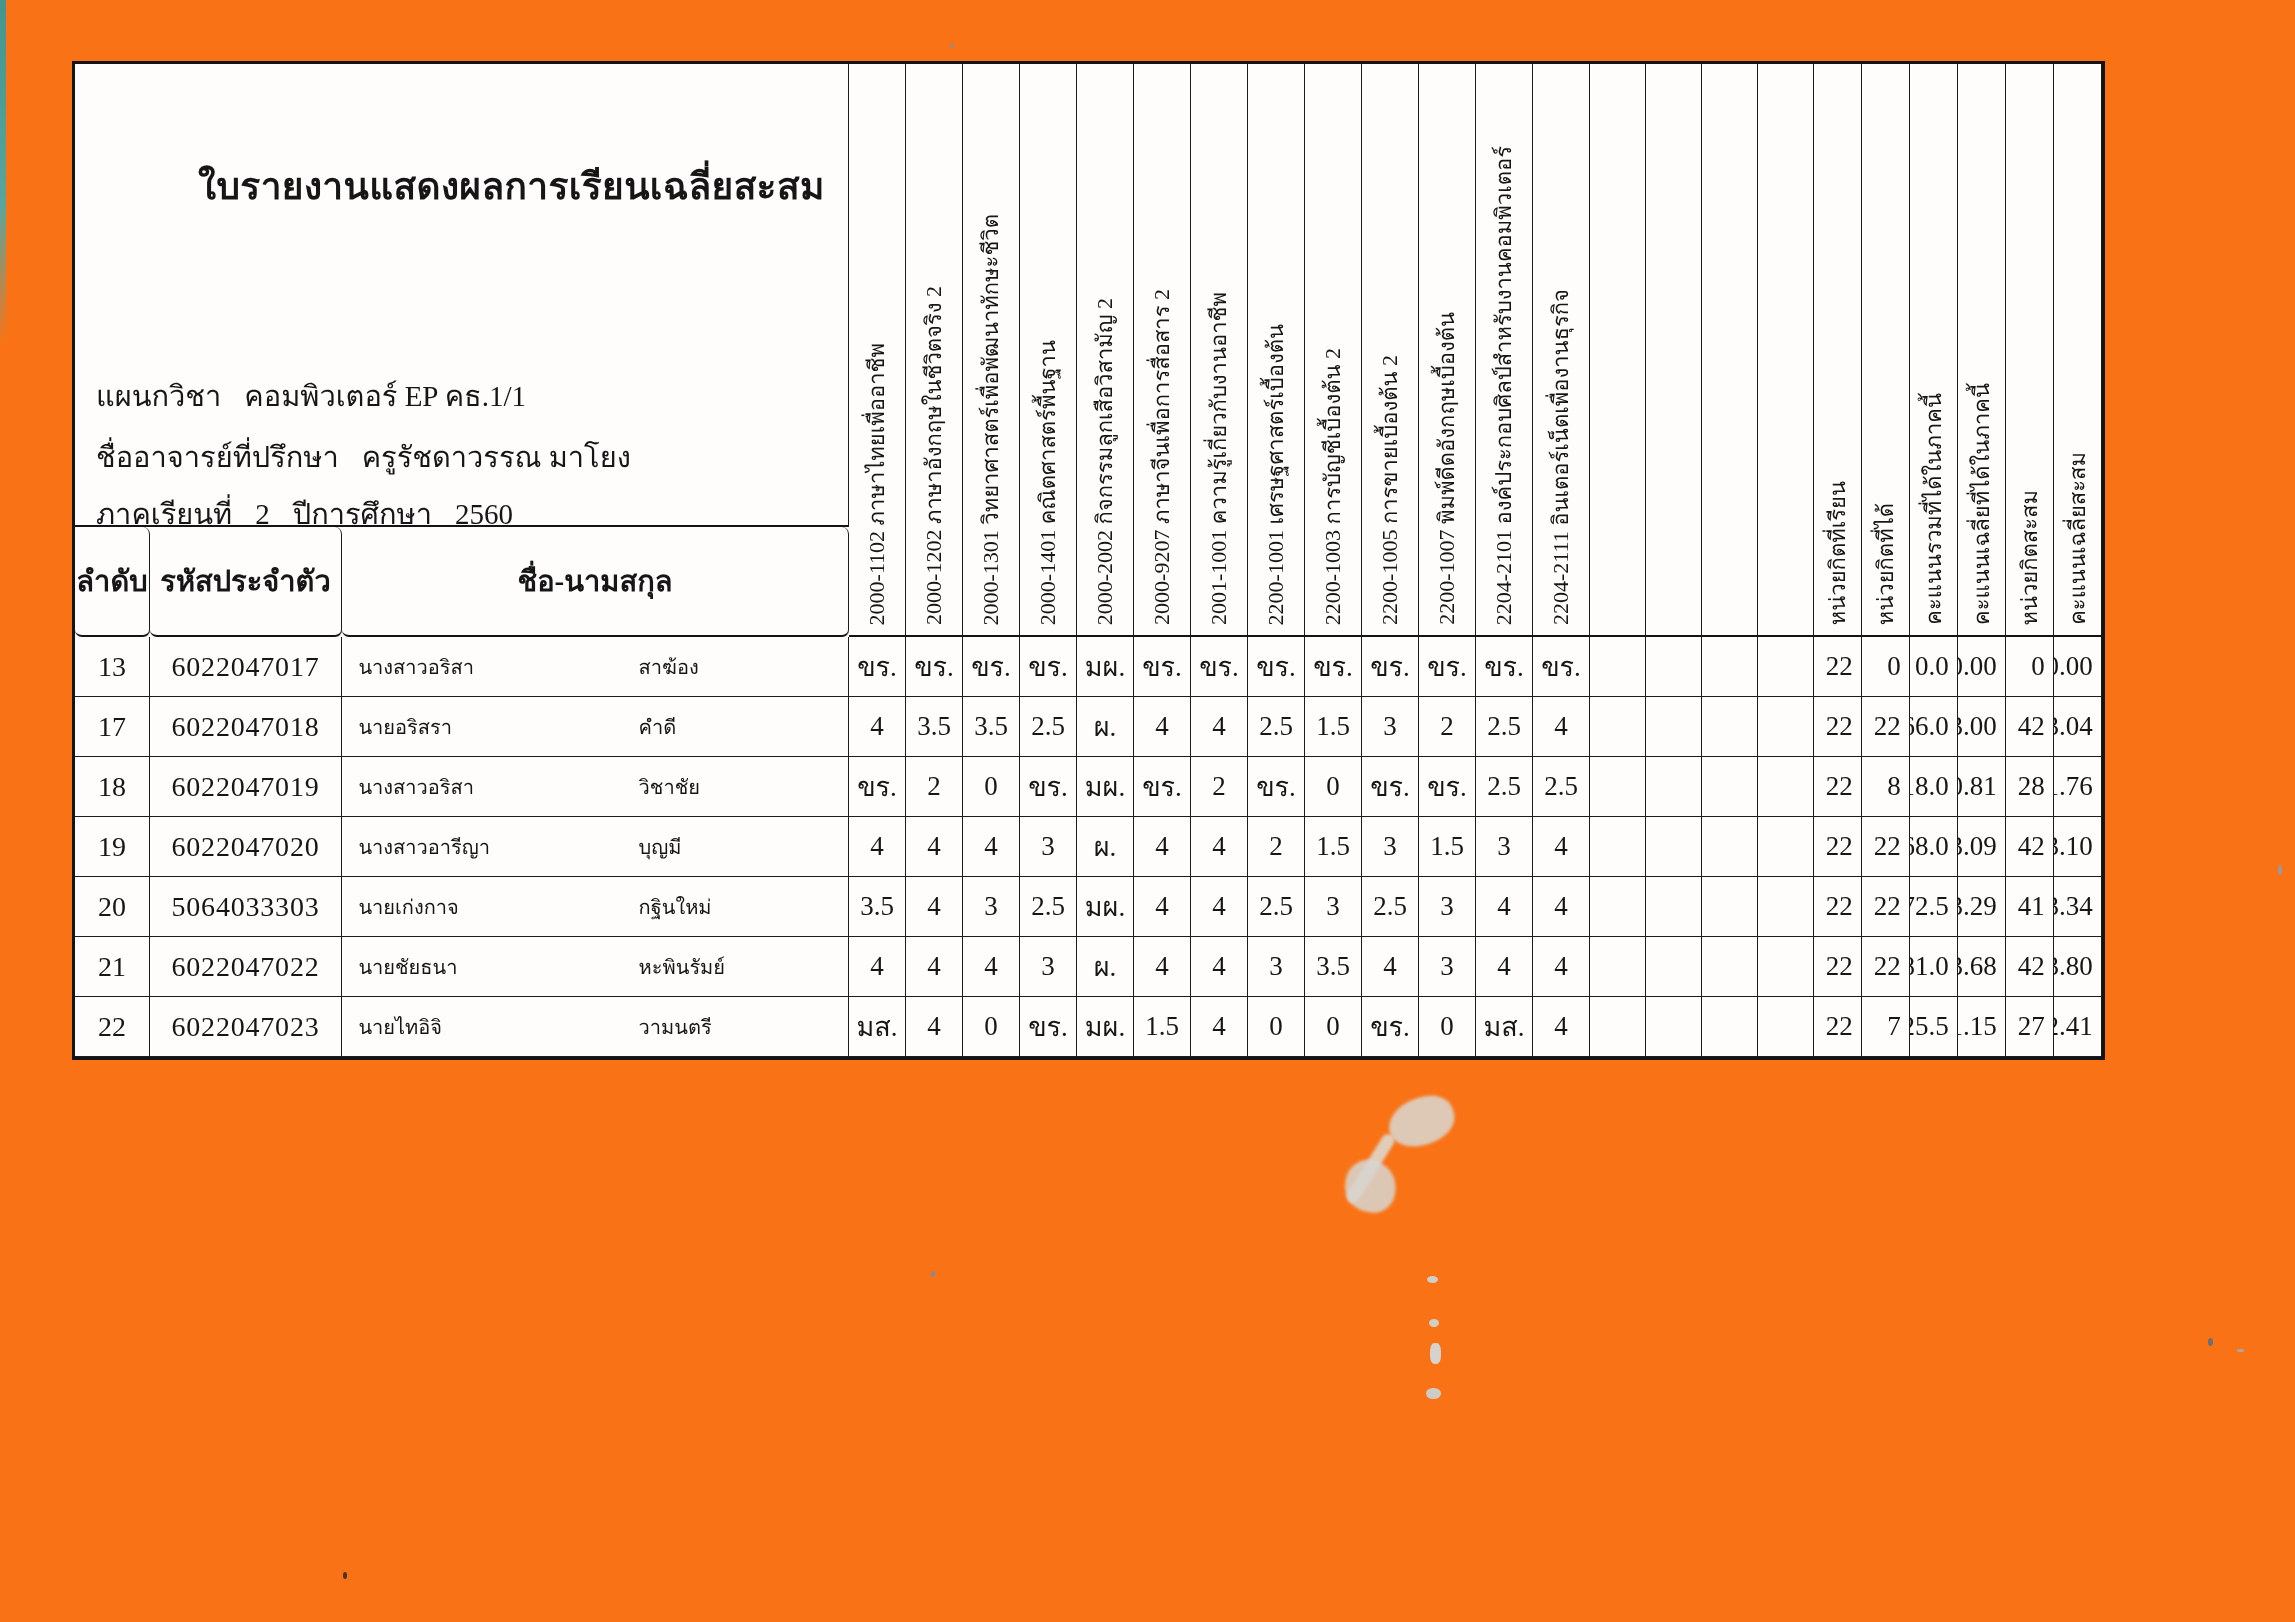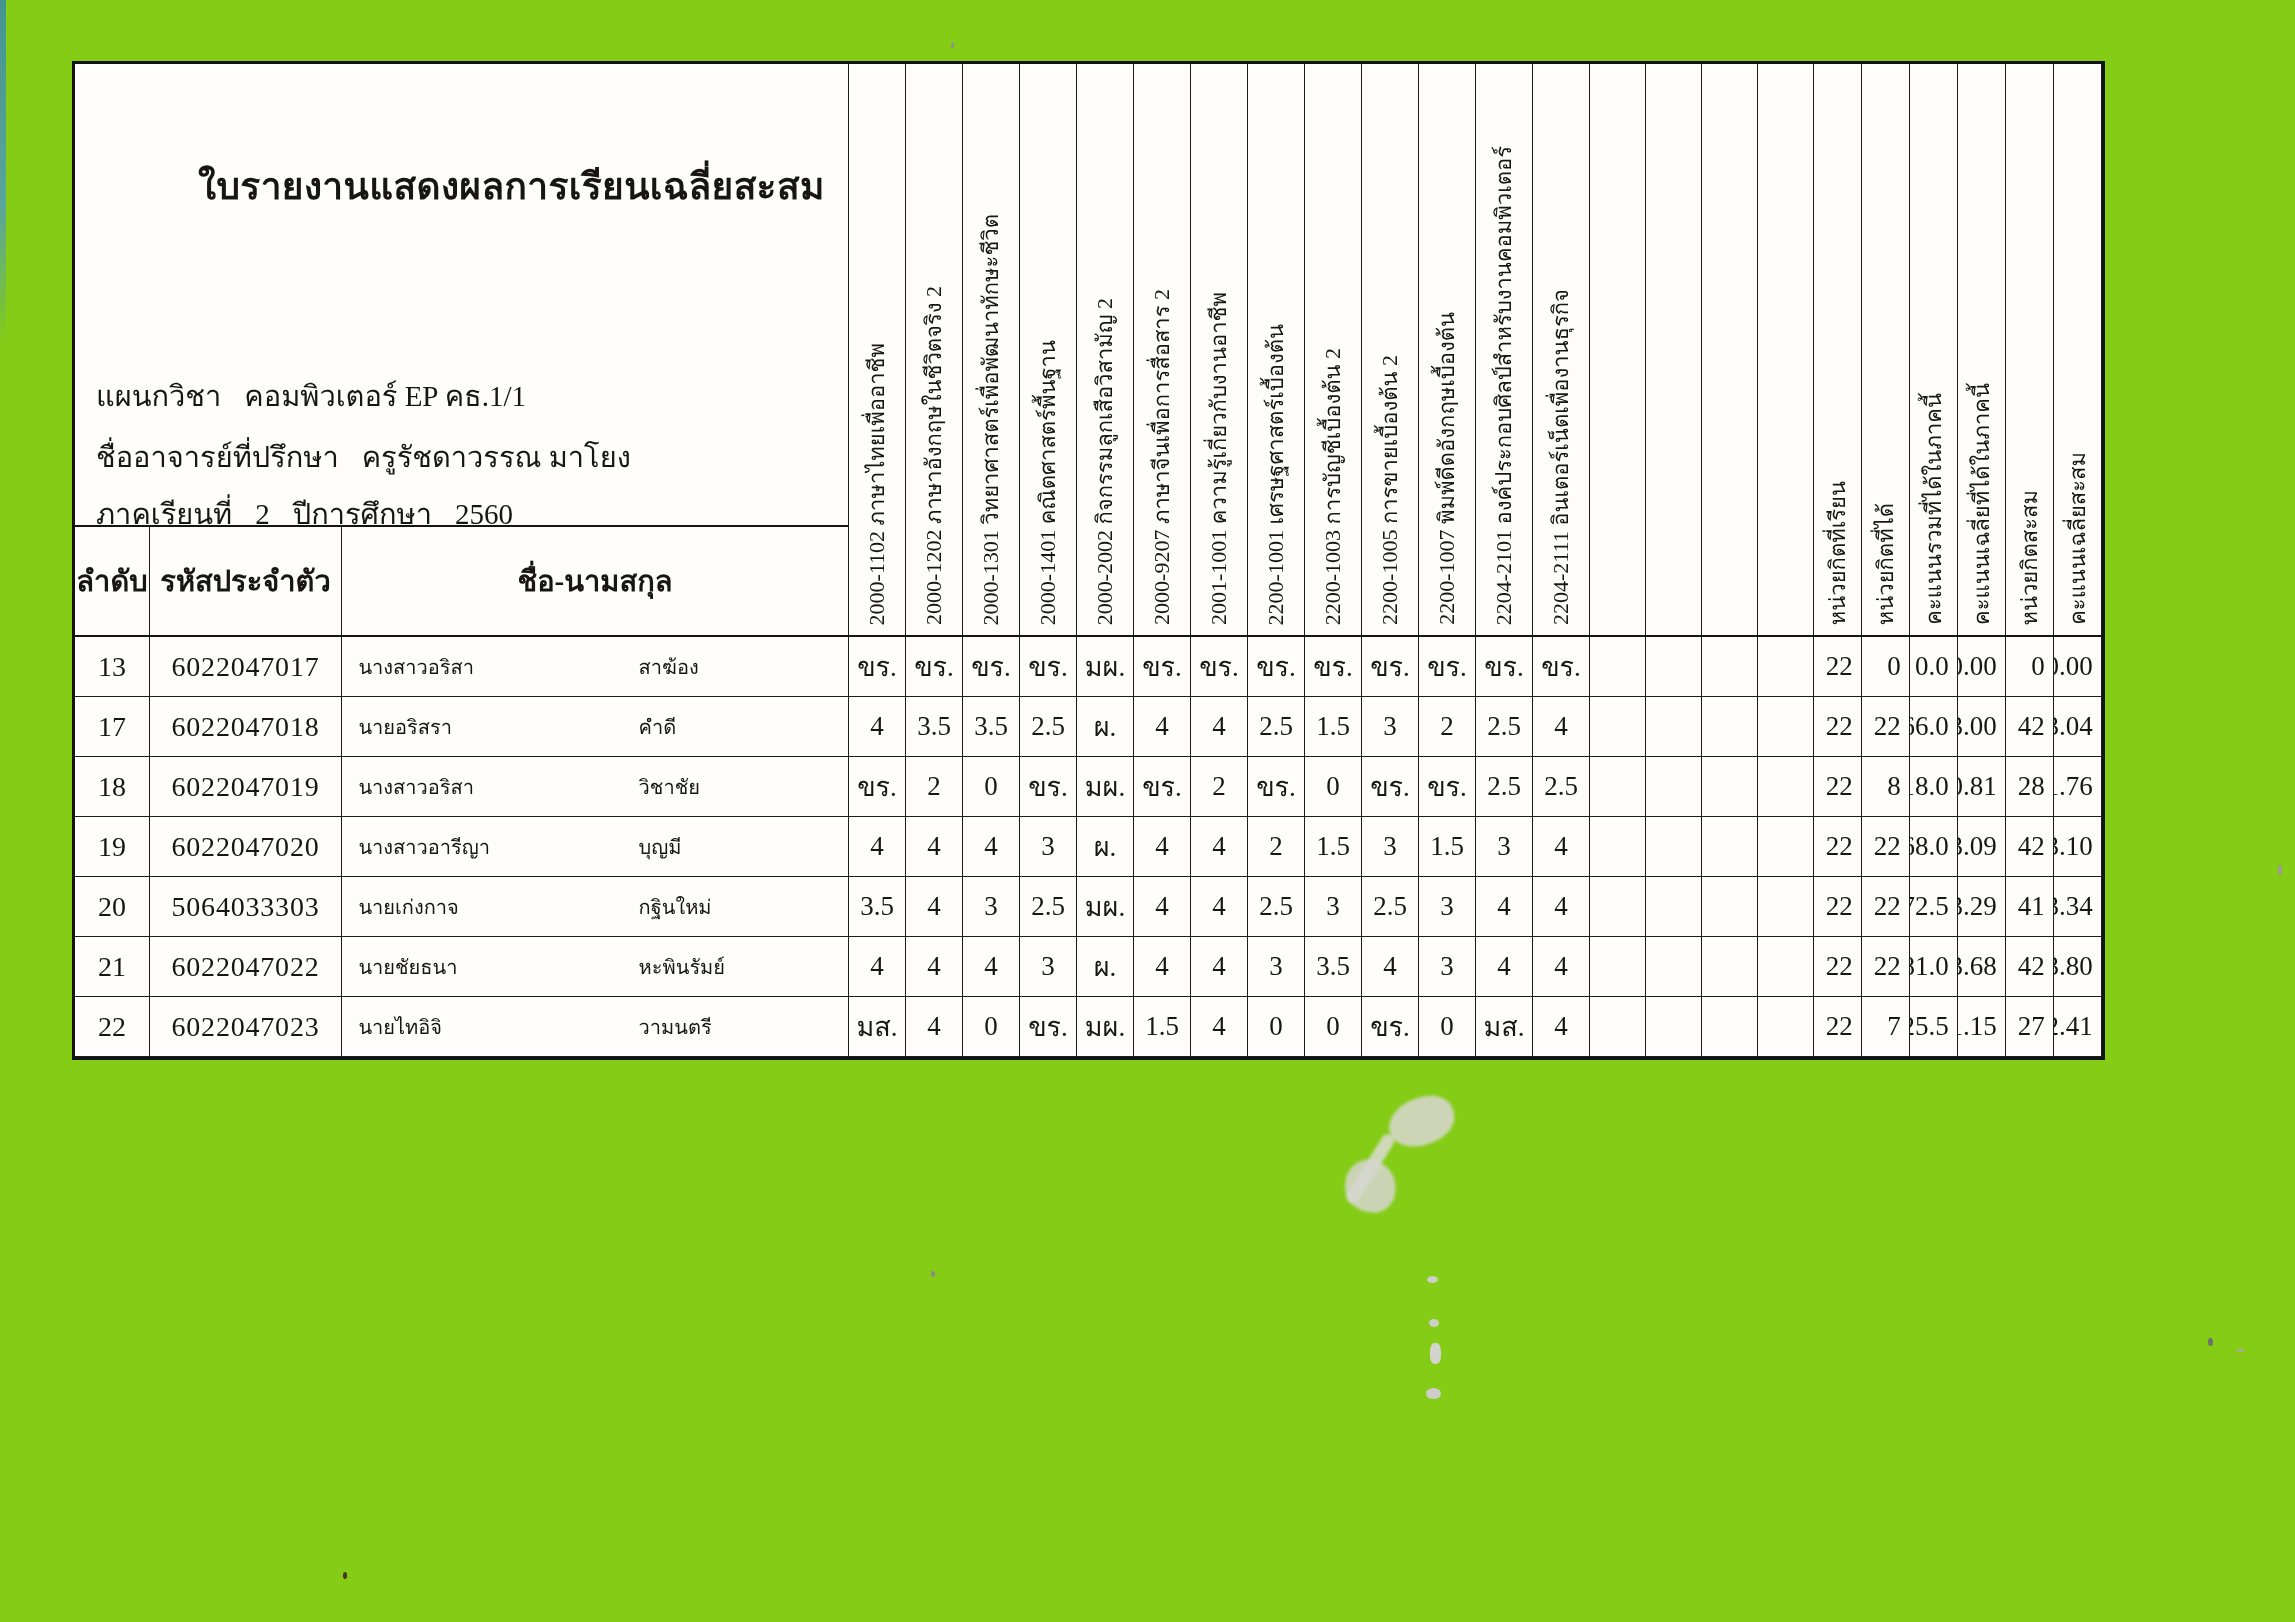--- a/index.html
+++ b/index.html
@@ -1,19 +1,19 @@
 <!DOCTYPE html>
 <html style="font-size:13px"><head>
 <meta charset="utf-8">
 <style>
   html,body{margin:0;padding:0;background:#e8e6e1;}
   .canvas{
     position:relative;
     width:2295px;height:1622px;
-    background:#84cc16;
+    background:#f97316;
     overflow:hidden;
     font-family:"Liberation Serif","DejaVu Serif",serif;
     color:#161616;
   }
   
   .scan-strip{
     position:absolute;left:0;top:0;width:5.7px;height:343px;
     background:linear-gradient(to bottom,#43968e 0%,#5aa59d 60%,rgba(90,165,157,0) 100%);
   }
   
@@ -48,20 +48,21 @@
     display:flex;gap:23px;align-items:baseline;
     font-size:29px;white-space:nowrap;
   }
   .info-1{top:309px;}
   .info-2{top:370px;}
   .info-3{top:427px;justify-content:center;}
   .label-cell{
     grid-row:2;
     font-weight:bold;font-size:29px;
     border-bottom:2.5px solid #141414;
+    border-radius:7px;
   }
   .vhead{
     grid-row:1/3;
     align-items:flex-end;
     padding-bottom:9.8px;
     border-bottom:2.5px solid #141414;
   }
   .vtext{
     writing-mode:vertical-rl;
     transform:rotate(180deg);

